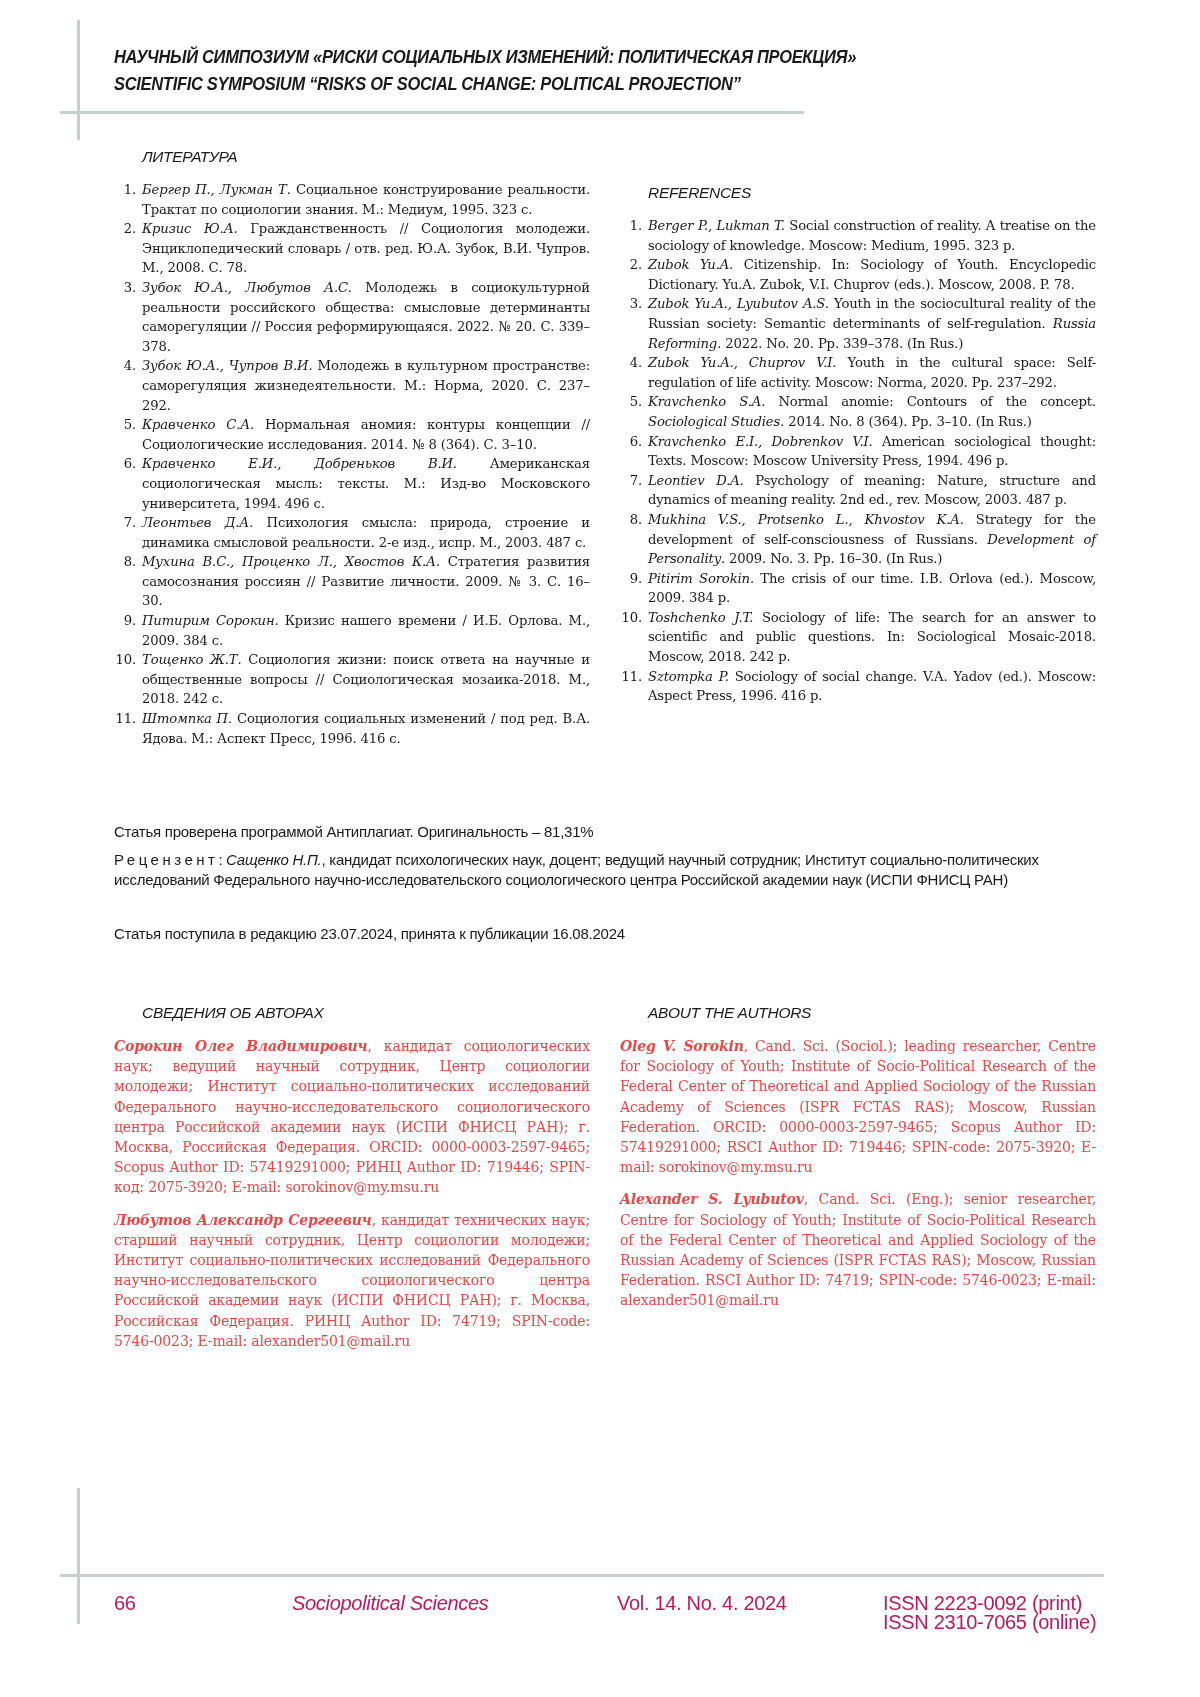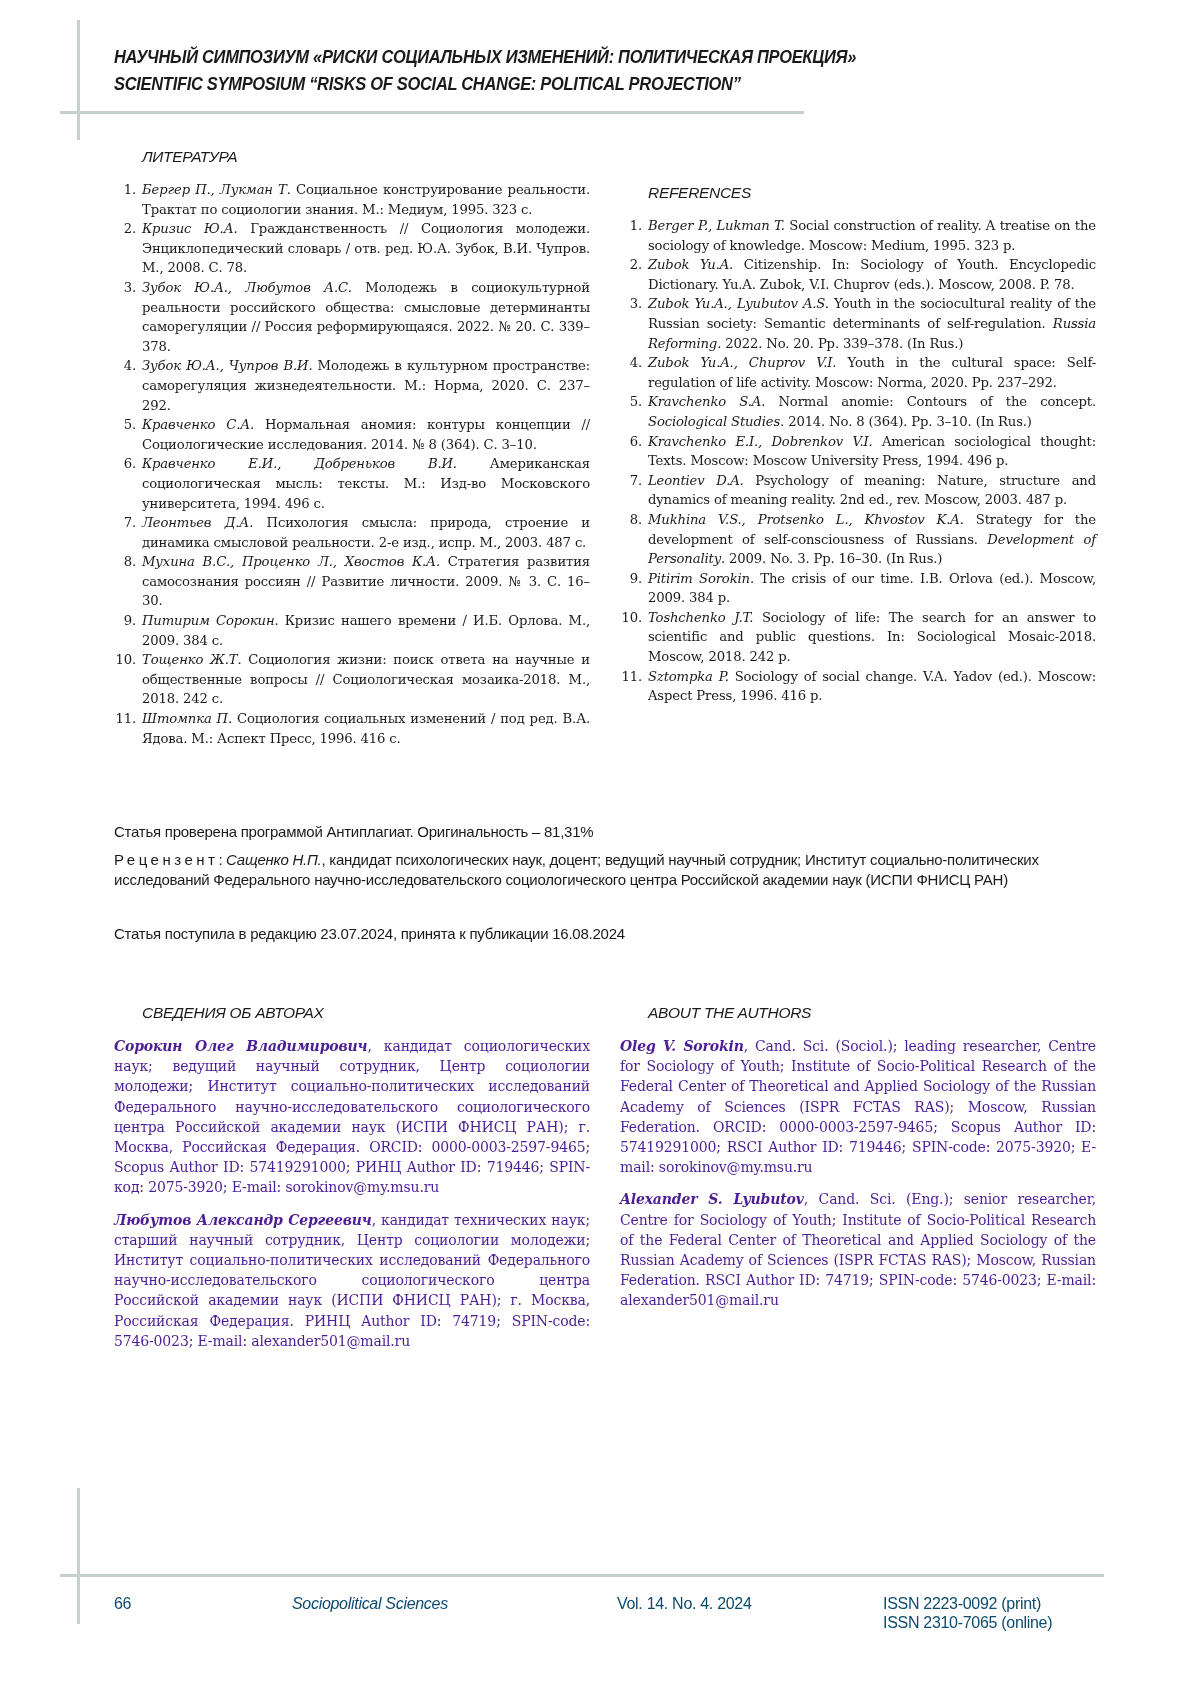--- a/index.html
+++ b/index.html
@@ -12,23 +12,23 @@
   .col-left { left: 114px; width: 476px; }
   .col-right { left: 620px; width: 476px; }
   .sec-title { font-family: "Liberation Sans", sans-serif; font-style: italic; font-size: 15.5px; color: #1a1a1a; margin-left: 28px; letter-spacing: -0.3px; }
   ol.refs { list-style: none; margin: 0; padding: 0; }
   ol.refs li { position: relative; padding-left: 28px; font-family: "DejaVu Serif", serif; font-size: 13.2px; line-height: 19.6px; text-align: justify; color: #1a1a1a; letter-spacing: -0.15px; }
   ol.refs li .num { position: absolute; left: 0; width: 22px; text-align: right; }
   ol.refs li .auth { font-style: italic; }
   .note { position: absolute; left: 114px; width: 980px; font-family: Liberation Sans, sans-serif; font-size: 15px; line-height: 20px; color: #1a1a1a; letter-spacing: -0.25px; }
   .note .spaced { letter-spacing: 3.5px; }
   .note .it { font-style: italic; text-align: center; }
-  .author { font-family: "DejaVu Serif", serif; font-size: 14px; line-height: 20.2px; text-align: justify; color: #4c1d95; letter-spacing: -0.15px; }
+  .author { font-family: "DejaVu Serif", serif; font-size: 14px; line-height: 20.2px; text-align: justify; color: #ef4444; letter-spacing: -0.15px; }
   .author .name { font-weight: bold; font-style: italic; }
-  .footer { position: absolute; top: 1594px; font-family: "Liberation Sans", sans-serif; font-size: 16px; color: #0c4a6e; letter-spacing: -0.3px; line-height: 19px; }
+  .footer { position: absolute; top: 1594px; font-family: "Liberation Sans", sans-serif; font-size: 20px; color: #be185d; letter-spacing: -0.3px; line-height: 19px; }
 </style>
 </head>
 <body>
 
 <div class="vline" style="left:77px; top:20px; height:120px;"></div>
 <div class="hline" style="left:60px; top:111px; width:744px;"></div>
 <div class="vline" style="left:77px; top:1488px; height:136px;"></div>
 <div class="hline" style="left:60px; top:1574px; width:1044px;"></div>
 
 <div class="header">

